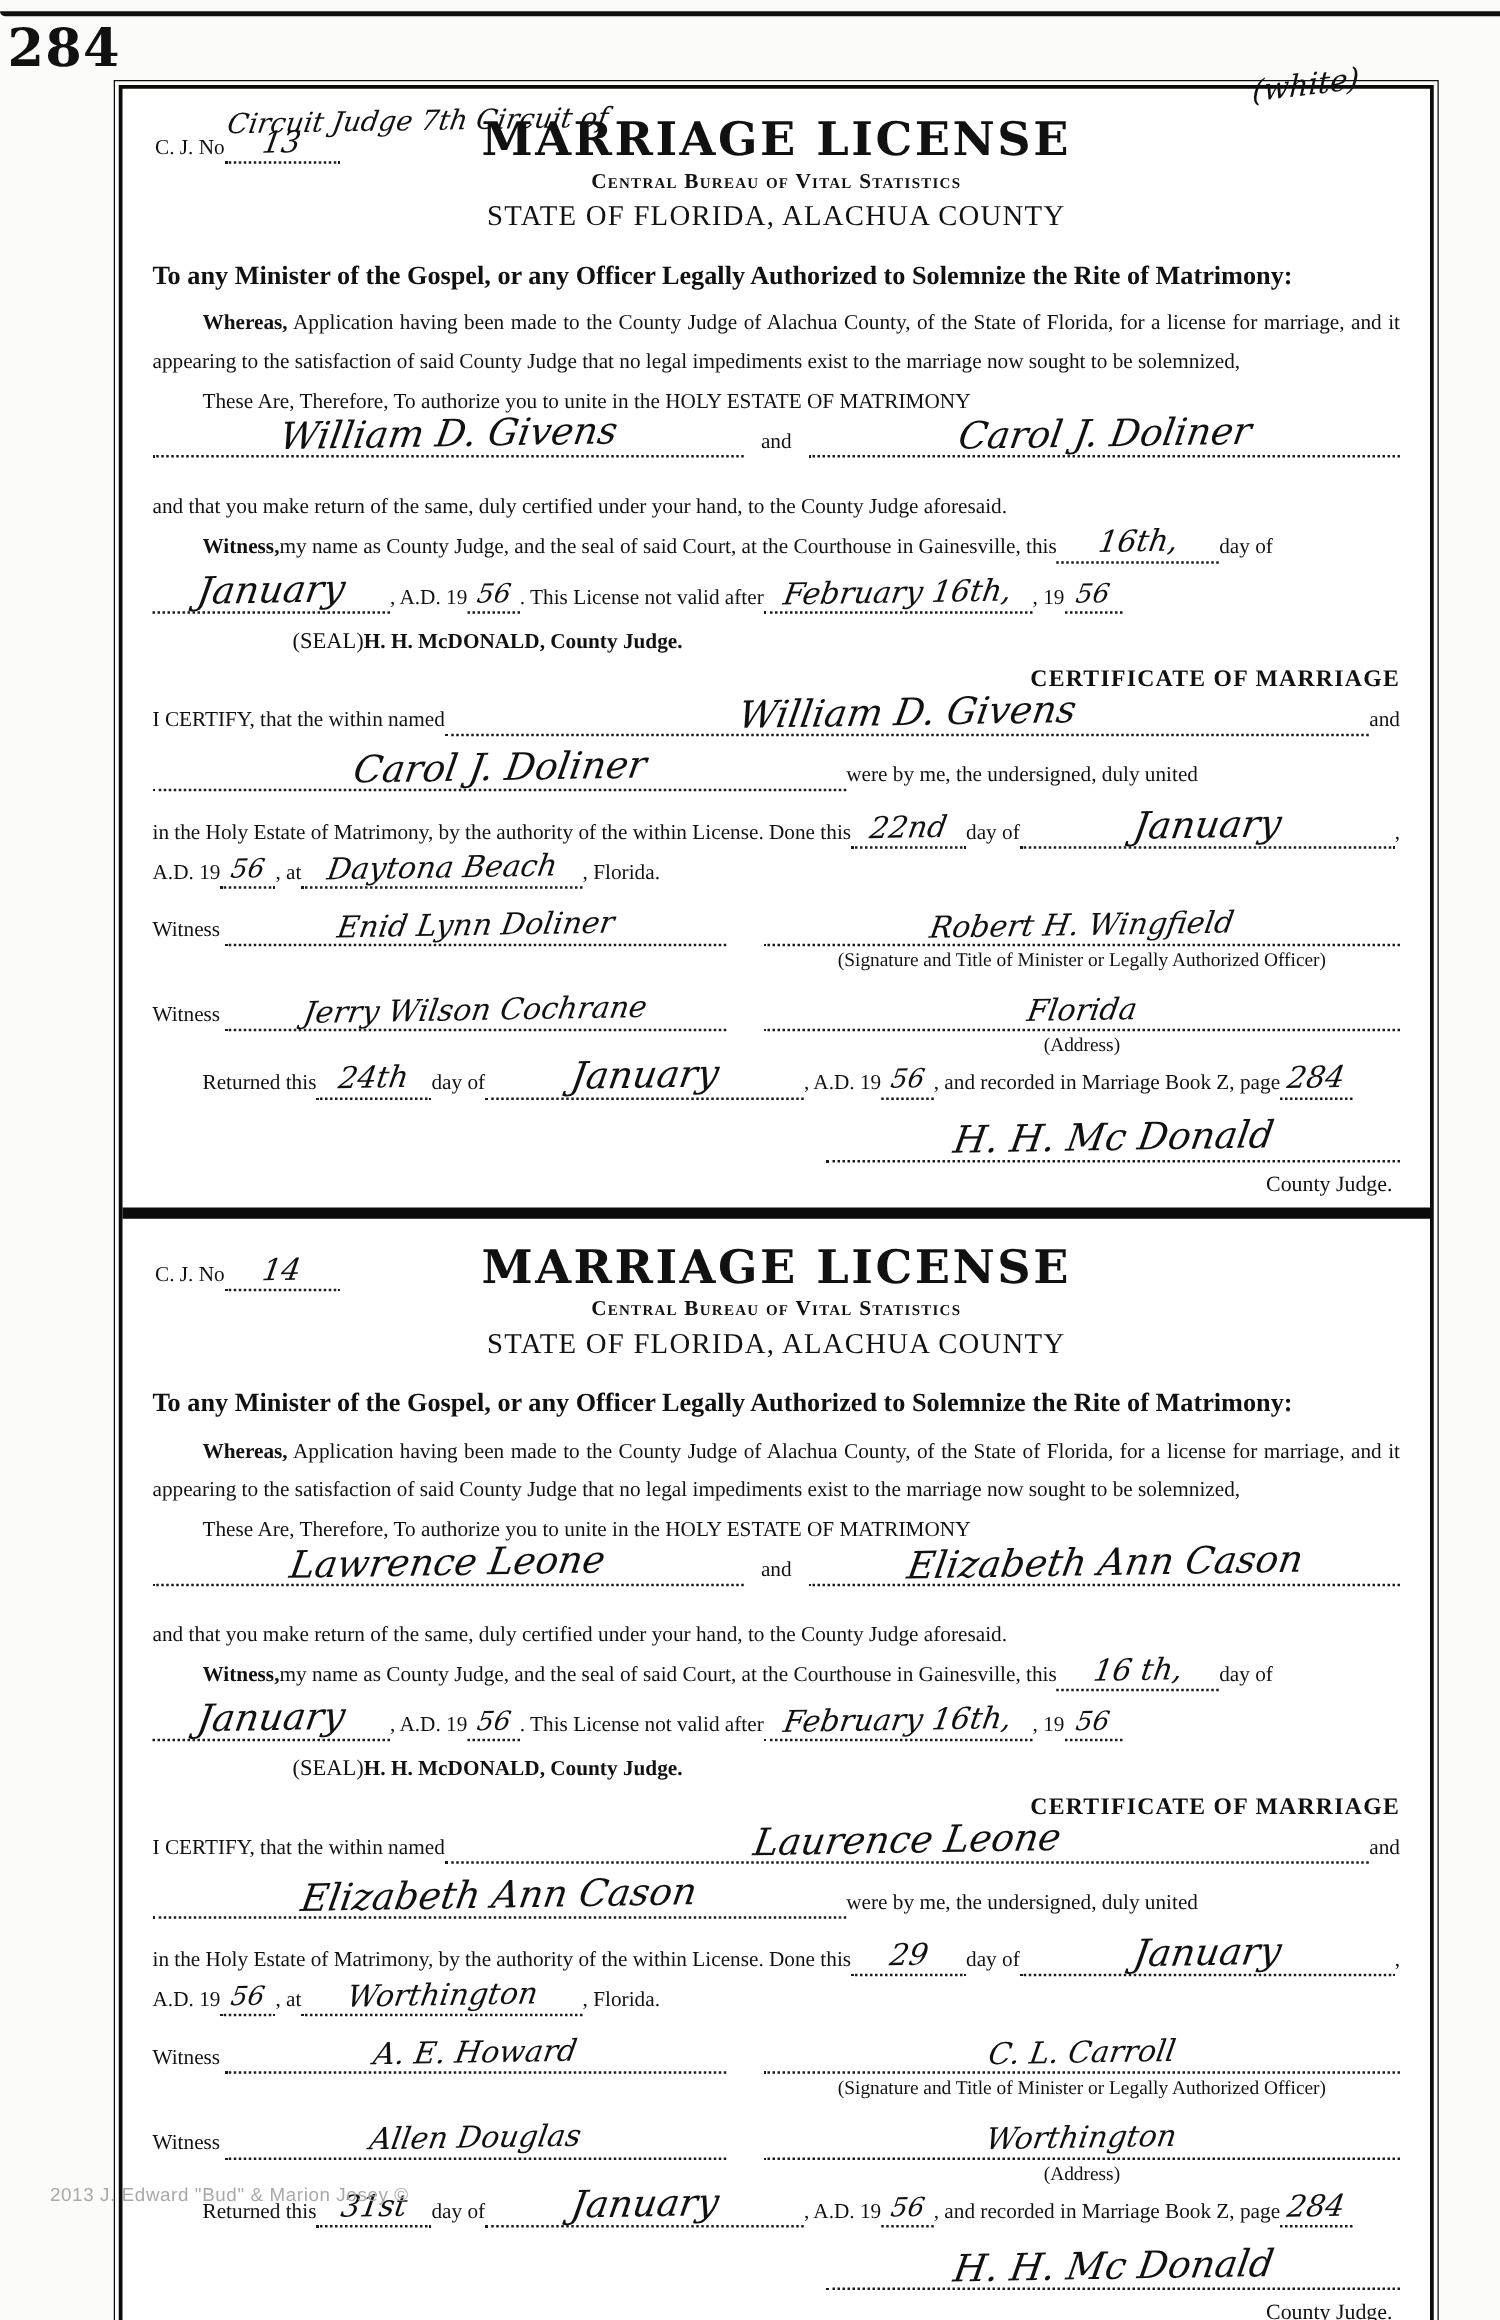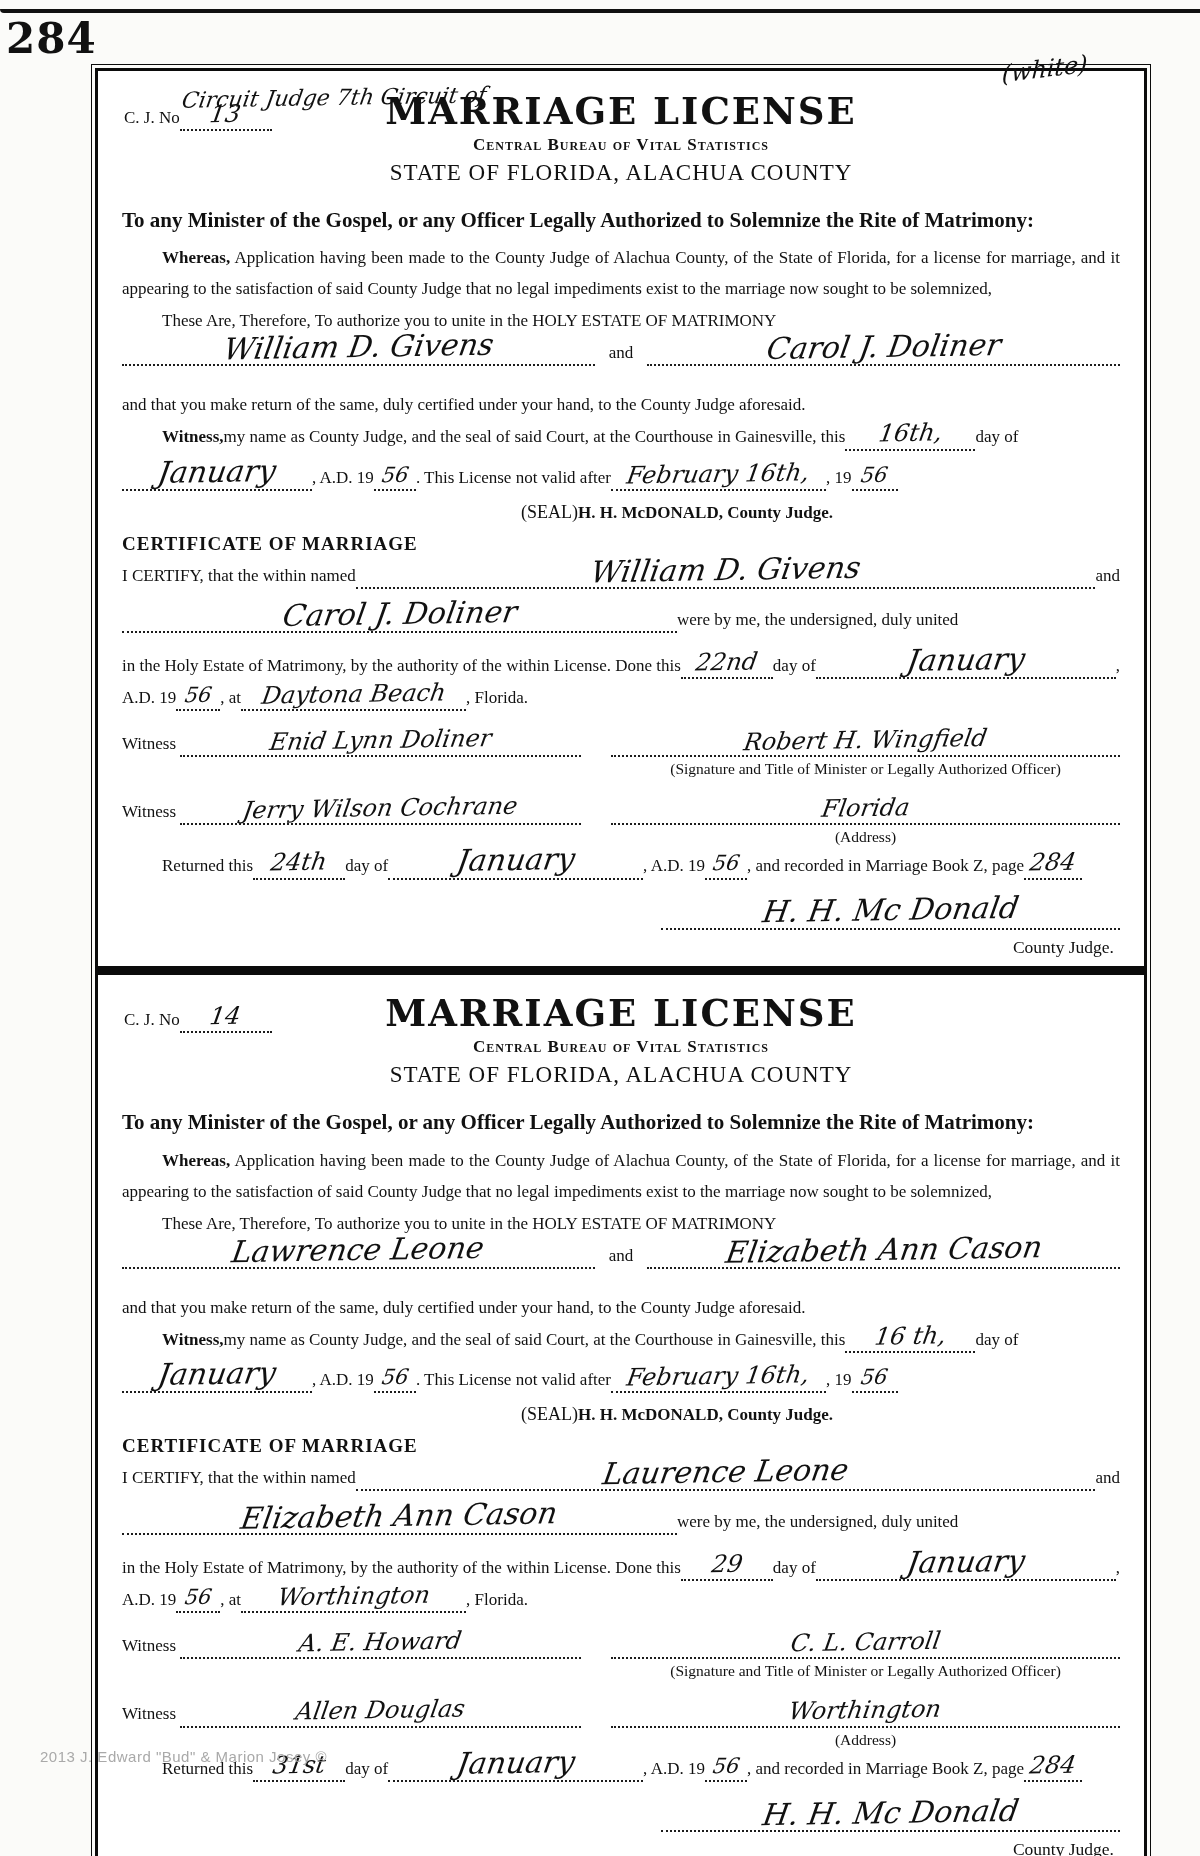--- a/index.html
+++ b/index.html
@@ -42,23 +42,23 @@
   }
   .hw-lg{font-size:30px;}
   .hw-md{font-size:24px;}
   .hw-sm{font-size:21px;}
 
   .salutation{margin-top:12px;font-size:21px;}
   .names-row{margin-top:10px;height:44px;}
   .names-row .and{padding:0 14px;}
   .mt6{margin-top:6px;} .mt8{margin-top:8px;} .mt10{margin-top:10px;} .mt16{margin-top:16px;}
 
-  .seal-row{display:flex;justify-content:center;align-items:baseline;margin-top:10px;}
+  .seal-row{display:flex;justify-content:flex-start;align-items:baseline;margin-top:10px;}
   .seal-row .seal{margin-left:112px;font-size:18px;}
-  .cert-title{text-align:left;font-weight:bold;font-size:19px;letter-spacing:1px;margin-top:8px;}
+  .cert-title{text-align:right;font-weight:bold;font-size:19px;letter-spacing:1px;margin-top:8px;}
 
   .wit-row{display:flex;justify-content:space-between;align-items:flex-start;margin-top:8px;min-height:58px;}
   .wit-left{display:flex;align-items:baseline;width:46%;padding-top:14px;}
   .wit-left .blank{flex:1;margin-left:4px;}
   .wit-right{width:51%;}
   .wit-right .blank{display:block;margin-top:14px;}
   .caption{text-align:center;font-size:15.5px;margin-top:2px;position:relative;}
   .officiant-note{position:absolute;left:60px;top:10px;font-size:22px;z-index:3;}
 
   .ret-row{margin-top:8px;height:40px;}

